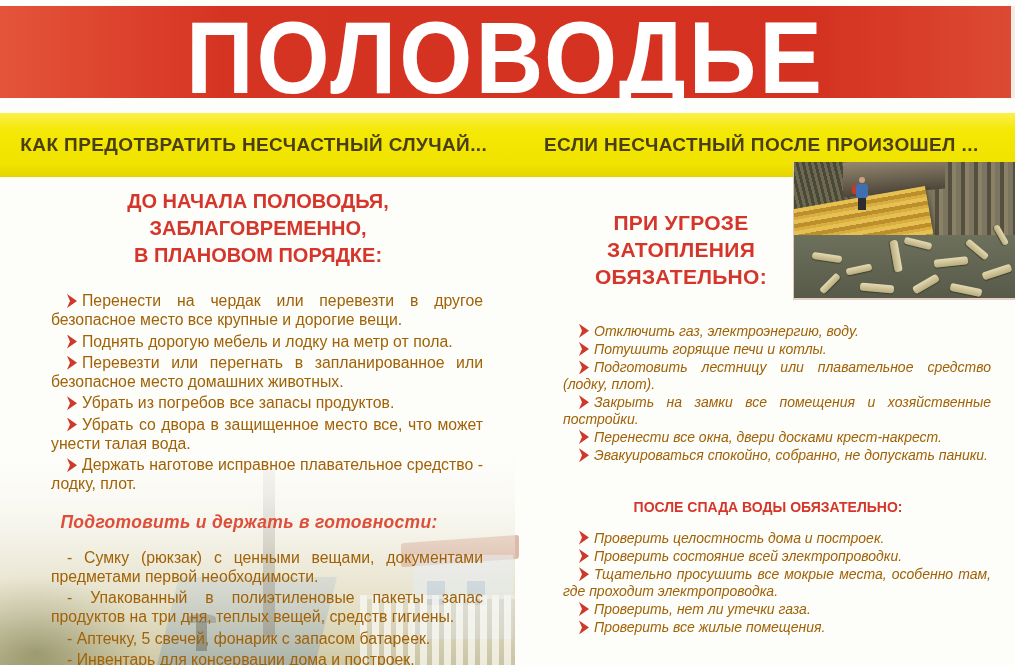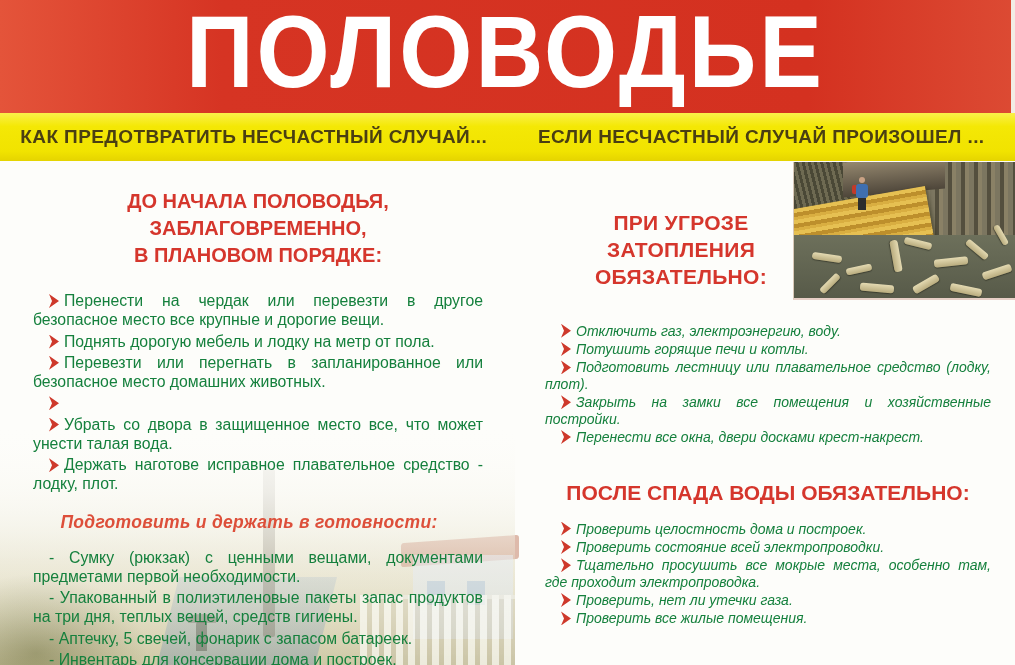--- a/index.html
+++ b/index.html
@@ -3,32 +3,32 @@
 <meta charset="utf-8">
 <style>
   html,body { margin:0; padding:0; background:#888; }
   .poster {
     position:relative; width:1015px; height:665px; overflow:hidden;
     background:#fdfdfa; font-family:"Liberation Sans", sans-serif;
     box-shadow:0 0 8px rgba(0,0,0,.4);
   }
   
   .red-band {
-    position:absolute; top:0; left:0; width:100%; height:113px;
+    position:absolute; top:6px; left:0; width:100%; height:92px;
     background:linear-gradient(90deg,#e4543a 0%,#d63423 22%,#d43120 80%,#dc4a33 100%);
     border-right:4px solid #f2ece4;
     box-sizing:border-box;
   }
   .poster-title {
     position:absolute; top:-4px; left:0; width:100%; text-align:center;
     color:#ffffff; font-weight:bold; font-size:94px; letter-spacing:3px;
     transform:scaleY(1.08); transform-origin:top center; line-height:1.1;
   }
   .yellow-band {
-    position:absolute; top:113px; left:0; width:100%; height:48px;
+    position:absolute; top:113px; left:0; width:100%; height:64px;
     background:linear-gradient(#faf04a 0%,#f4e805 28%,#f1e300 80%,#e5d400 100%);
     display:flex;
   }
   .band-half {
     width:50%; display:flex; align-items:center; justify-content:center;
     color:#4a3f12; font-weight:bold; font-size:19px; letter-spacing:.4px;
     white-space:nowrap;
   }
   
   .bg-house { position:absolute; left:0; top:425px; width:515px; height:240px; z-index:0; pointer-events:none; }
@@ -75,28 +75,28 @@
   .pf-person-legs { position:absolute; top:36px; left:64px; width:8px; height:12px; background:#2d2d2d; }
   .pf-backpack { position:absolute; top:23px; left:58px; width:6px; height:9px; background:#c23a2a; border-radius:2px; }
   
   .col-left { position:absolute; left:33px; top:188px; width:450px; z-index:3; }
   .col-right { position:absolute; left:545px; top:160px; width:446px; z-index:3; }
   .head-red {
     color:#d5362c; font-weight:bold; text-align:center; white-space:pre-line;
     font-size:20px; line-height:1.35; margin:0;
   }
   .threat-head { width:252px; margin:50px 0 0 10px; font-size:21px; line-height:1.28; letter-spacing:.3px; }
-  .after-head { margin-top:34px; font-size:21px; white-space:normal; }
+  .after-head { margin-top:34px; font-size:14px; white-space:normal; }
   .sub-head {
     color:#dd4f3a; font-weight:bold; font-style:italic; text-align:center;
     font-size:17.5px; margin:18px 18px 0 0; letter-spacing:.3px;
   }
   ul.blist { list-style:none; margin:0; padding:0; }
   ul.blist li {
-    color:#15803d; text-align:justify; text-indent:16px;
+    color:#a16207; text-align:justify; text-indent:16px;margin-left:18px;
   }
   .col-left ul.blist li { font-size:15.8px; line-height:1.22; margin-bottom:2px; }
   .col-right ul.blist li { font-size:14px; line-height:1.17; margin-bottom:2px;font-style:italic; }
   .bullets { margin-top:22px !important; }
   .dashes { margin-top:15px !important; }
   .threat-list { margin-top:32px !important; }
   .after-list { margin-top:13px !important; }
   .arr {
     display:inline-block; width:10px; height:14px; background:#ce392b;
     clip-path:polygon(0 0, 100% 50%, 0 100%, 30% 50%);
@@ -106,21 +106,21 @@
 </head>
 <body>
 
 <div class="poster">
 
   <div class="red-band">
     <div class="poster-title">ПОЛОВОДЬЕ</div>
   </div>
   <div class="yellow-band">
     <div class="band-half">КАК ПРЕДОТВРАТИТЬ НЕСЧАСТНЫЙ СЛУЧАЙ...</div>
-    <div class="band-half">ЕСЛИ НЕСЧАСТНЫЙ СЛУЧАЙ ПРОИЗОШЕЛ ...</div>
+    <div class="band-half">ЕСЛИ НЕСЧАСТНЫЙ ПОСЛЕ ПРОИЗОШЕЛ ...</div>
   </div>
 
   <div class="bg-house">
     <div class="bh-wash"></div>
     <div class="bh-bush"></div>
     <div class="bh-water"></div>
     <div class="bh-pole"></div>
     <div class="bh-roof"></div>
     <div class="bh-housebody"></div>
     <div class="bh-window w1"></div>
@@ -155,21 +155,21 @@
     <div class="pf-person-legs"></div>
   </div>
 
   <div class="col-left">
     <h2 class="head-red">ДО НАЧАЛА ПОЛОВОДЬЯ, ЗАБЛАГОВРЕМЕННО,
 В ПЛАНОВОМ ПОРЯДКЕ:</h2>
     <ul class="blist bullets">
       <li><span class="arr"></span><span>Перенести на чердак или перевезти в другое безопасное место все крупные и дорогие вещи.</span></li>
       <li><span class="arr"></span><span>Поднять дорогую мебель и лодку на метр от пола.</span></li>
       <li><span class="arr"></span><span>Перевезти или перегнать в запланированное или безопасное место домашних животных.</span></li>
-      <li><span class="arr"></span></li>
+      <li><span class="arr"></span><span>Убрать из погребов все запасы продуктов.</span></li>
       <li><span class="arr"></span><span>Убрать со двора в защищенное место все, что может унести талая вода.</span></li>
       <li><span class="arr"></span><span>Держать наготове исправное плавательное средство - лодку, плот.</span></li>
     </ul>
     <h3 class="sub-head">Подготовить и держать в готовности:</h3>
     <ul class="blist dashes">
       <li><span>- Сумку (рюкзак) с ценными вещами, документами предметами первой необходимости.</span></li>
       <li><span>- Упакованный в полиэтиленовые пакеты запас продуктов на три дня, теплых вещей, средств гигиены.</span></li>
       <li><span>- Аптечку, 5 свечей, фонарик с запасом батареек.</span></li>
       <li><span>- Инвентарь для консервации дома и построек.</span></li>
 
@@ -179,20 +179,21 @@
   <div class="col-right">
     <h2 class="head-red threat-head">ПРИ УГРОЗЕ
 ЗАТОПЛЕНИЯ
 ОБЯЗАТЕЛЬНО:</h2>
     <ul class="blist threat-list">
       <li><span class="arr"></span><span>Отключить газ, электроэнергию, воду.</span></li>
       <li><span class="arr"></span><span>Потушить горящие печи и котлы.</span></li>
       <li><span class="arr"></span><span>Подготовить лестницу или плавательное средство (лодку, плот).</span></li>
       <li><span class="arr"></span><span>Закрыть на замки все помещения и хозяйственные постройки.</span></li>
       <li><span class="arr"></span><span>Перенести все окна, двери досками крест-накрест.</span></li>
+      <li><span class="arr"></span><span>Эвакуироваться спокойно, собранно, не допускать паники.</span></li>
     </ul>
     <h2 class="head-red after-head">ПОСЛЕ СПАДА ВОДЫ ОБЯЗАТЕЛЬНО:</h2>
     <ul class="blist after-list">
       <li><span class="arr"></span><span>Проверить целостность дома и построек.</span></li>
       <li><span class="arr"></span><span>Проверить состояние всей электропроводки.</span></li>
       <li><span class="arr"></span><span>Тщательно просушить все мокрые места, особенно там, где проходит электропроводка.</span></li>
       <li><span class="arr"></span><span>Проверить, нет ли утечки газа.</span></li>
       <li><span class="arr"></span><span>Проверить все жилые помещения.</span></li>
 
     </ul>

